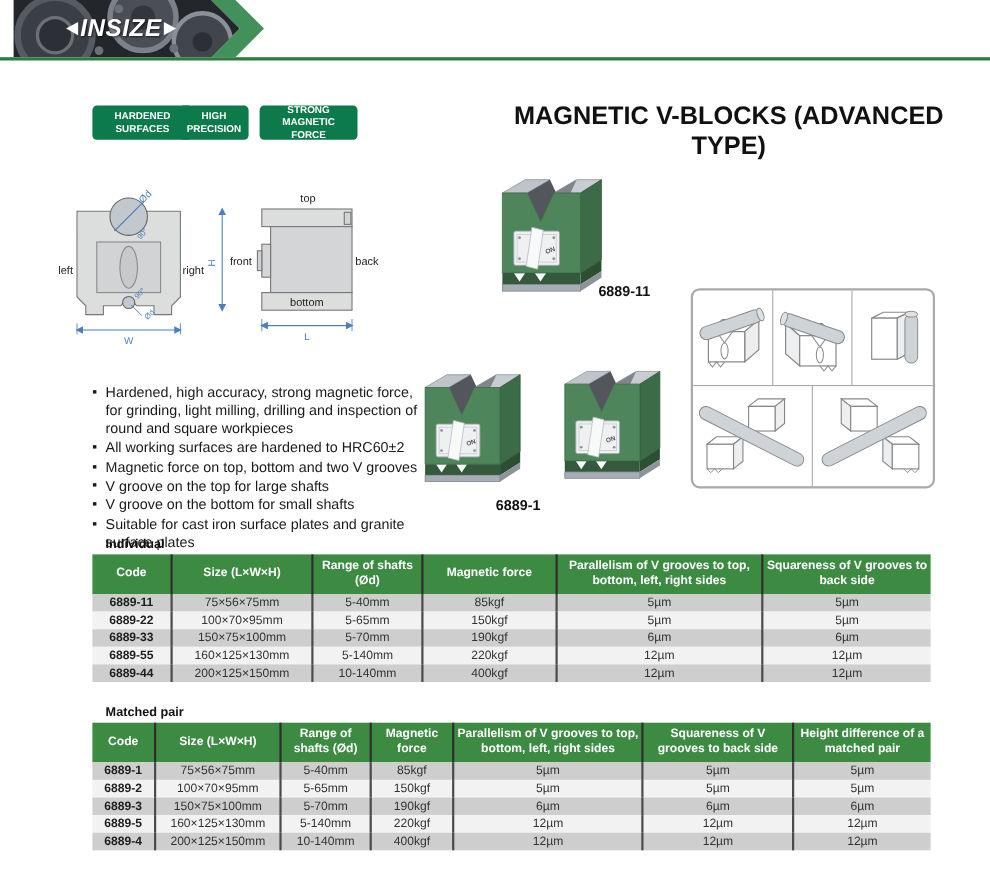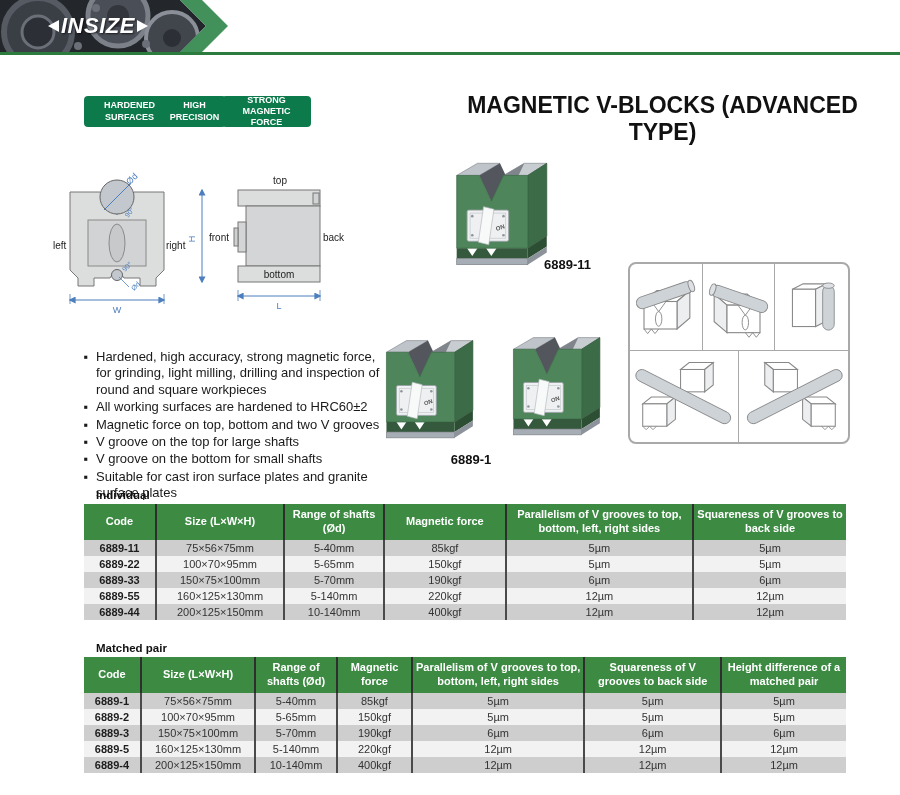--- a/index.html
+++ b/index.html
@@ -1,39 +1,39 @@
 <!DOCTYPE html>
 <html><head>
 <meta charset="utf-8">
 <style>
   html,body{margin:0;padding:0;background:#fff;}
   .page{position:relative;width:900px;height:795px;background:#ffffff;overflow:hidden;
         font-family:"Liberation Sans",sans-serif;color:#1a1a1a;}
 
   
-  .hdr{position:absolute;left:0;top:0;width:240px;height:52px;}
+  .hdr{position:absolute;left:12px;top:0;width:240px;height:52px;}
   .hdr-photo{position:absolute;left:0;top:0;width:240px;height:52px;
     clip-path:polygon(0 0,180px 0,206px 26px,180px 52px,0 52px);}
   .hdr-chevron{position:absolute;left:0;top:0;width:240px;height:52px;background:#43915a;
     clip-path:polygon(180px 0,202px 0,228px 26px,202px 52px,180px 52px,206px 26px);}
   .hdr-line{position:absolute;left:0;top:52px;width:900px;height:3px;background:#2c7c3f;}
   .logo{position:absolute;left:48px;top:13px;font-style:italic;font-weight:bold;
     font-size:22px;letter-spacing:.5px;color:#fff;text-shadow:1px 1px 2px rgba(0,0,0,.65);
     display:flex;align-items:center;gap:2px;}
   .arr{width:0;height:0;display:inline-block;}
   .arr-l{border-top:6px solid transparent;border-bottom:6px solid transparent;border-right:11px solid #fff;}
   .arr-r{border-top:6px solid transparent;border-bottom:6px solid transparent;border-left:11px solid #fff;}
 
   
   .badge{position:absolute;box-sizing:border-box;background:#0d7a4c;color:#fff;border-radius:4px;
     font-size:9px;font-weight:bold;line-height:1.25;text-align:center;
     display:flex;flex-direction:column;justify-content:center;padding:3px 4px;height:31px;top:96px;}
   .badge1{left:84px;width:91px;}
   .badge2{left:163px;width:63px;}
-  .badge3{left:222px;width:89px;}
+  .badge3{left:236px;width:89px;}
 
   
   .title{position:absolute;left:450px;top:92px;width:425px;text-align:center;
     font-size:23px;font-weight:bold;color:#111;}
 
   
   .tech{position:absolute;left:52px;top:170px;}
   .tech text{font-family:"Liberation Sans",sans-serif;}
   .blk-lbl{font-size:10px;fill:#222;}
   .blu-lbl{font-size:9px;fill:#4d7fbe;}

